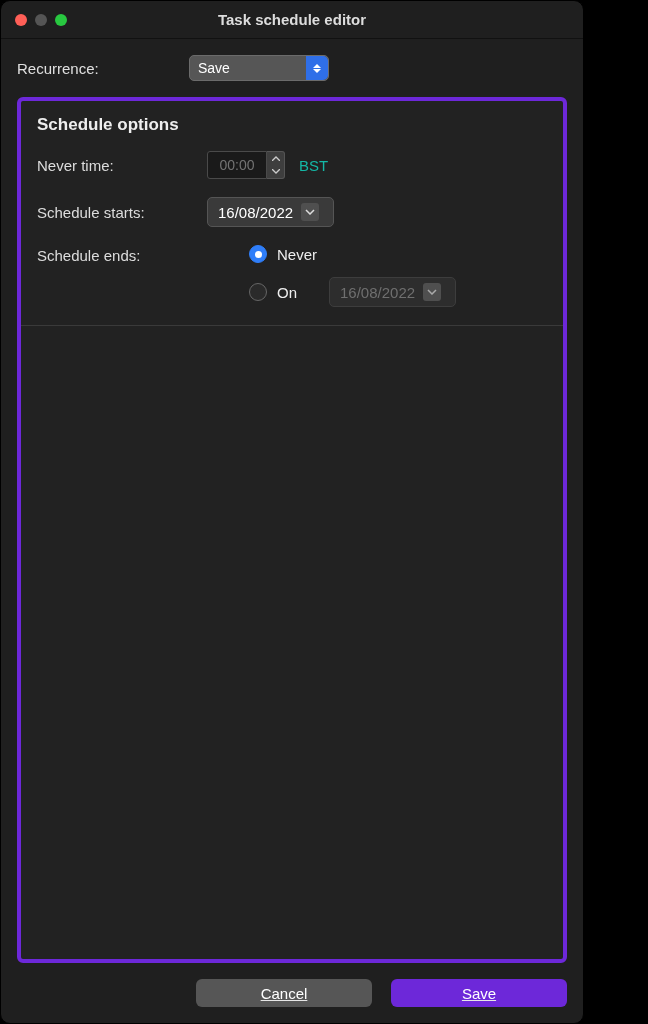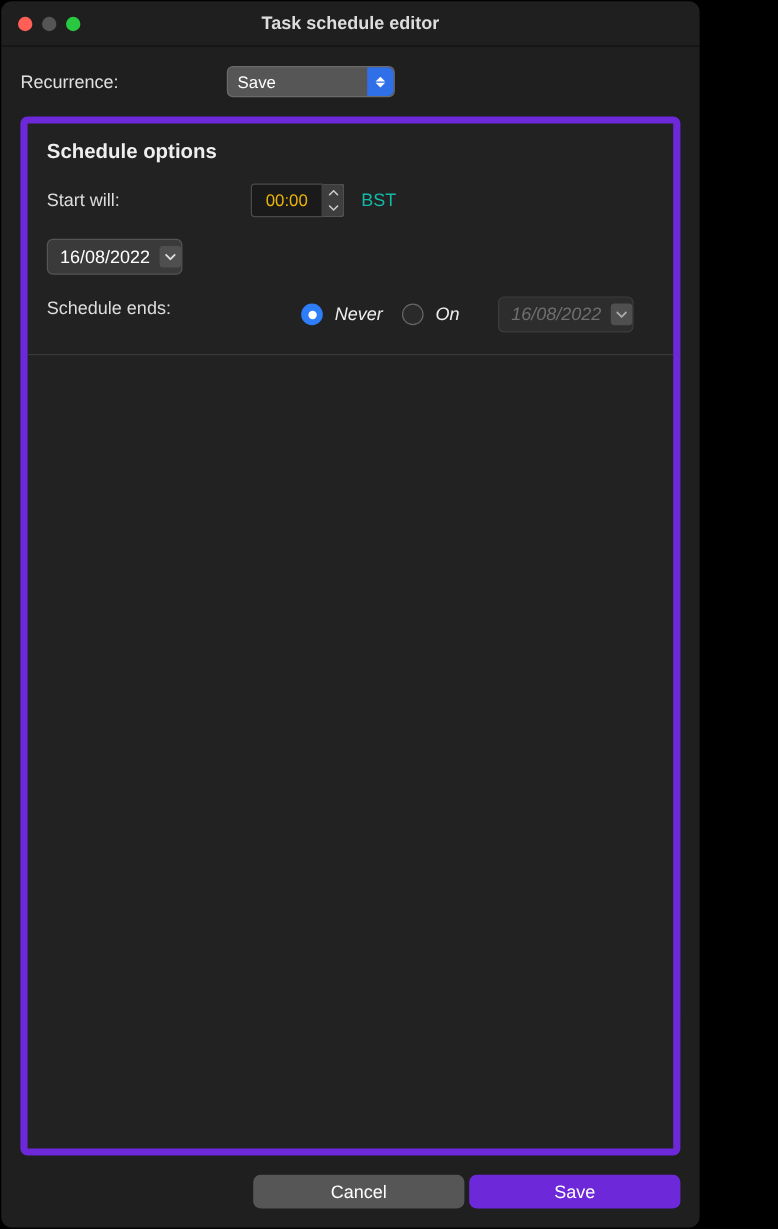--- a/index.html
+++ b/index.html
@@ -14,42 +14,42 @@
   .title { flex: 1; text-align: center; font-weight: 700; font-size: 15px; color: #ddd; }
   .body { flex: 1; padding: 16px 16px 0 16px; display: flex; flex-direction: column; }
   .row { display: flex; align-items: center; }
   .recurrence-row { margin-bottom: 16px; }
   .label { font-size: 15px; color: #e0e0e0; width: 172px; }
   .select { position: relative; width: 140px; height: 26px; background: #565656; border: 1px solid #6b6b6b; border-radius: 5px; display: flex; align-items: center; padding: 0 8px; color: #fff; font-size: 14px; }
   .select .caret-box { position: absolute; right: 0; top: 0; bottom: 0; width: 22px; background: #2f6fe8; border-radius: 0 5px 5px 0; display: flex; flex-direction: column; align-items: center; justify-content: center; gap: 1px; }
   .caret-up, .caret-down { width: 0; height: 0; border-left: 4px solid transparent; border-right: 4px solid transparent; }
   .caret-up { border-bottom: 4px solid #fff; }
   .caret-down { border-top: 4px solid #fff; }
-  .panel { border: 6px solid #6d28d9; border-radius: 6px; padding: 14px 16px 18px 16px; flex: 1; background: #222; }
+  .panel { border: 4px solid #6d28d9; border-radius: 6px; padding: 14px 16px 18px 16px; flex: 1; background: #222; }
   .section-title { font-weight: 700; font-size: 17px; color: #eee; margin-bottom: 16px; }
   .opt-row { display: flex; align-items: center; margin-bottom: 18px; }
   .opt-label { width: 170px; font-size: 15px; color: #ddd; }
-  .time-input { width: 60px; height: 28px; background: #1a1a1a; border: 1px solid #4a4a4a; border-radius: 3px 0 0 3px; color: #eab308; text-align: center; font-size: 14px; padding: 0 4px; display:flex; align-items:center; justify-content:center; }
+  .time-input { width: 60px; height: 28px; background: #1a1a1a; border: 1px solid #4a4a4a; border-radius: 3px 0 0 3px; color: #737373; text-align: center; font-size: 14px; padding: 0 4px; display:flex; align-items:center; justify-content:center; }
   .stepper { width: 18px; height: 28px; background: #3e3e3e; border: 1px solid #555; border-left: none; border-radius: 0 3px 3px 0; display: flex; flex-direction: column; }
   .stepper .up, .stepper .down { flex:1; display:flex; align-items:center; justify-content:center; cursor:pointer; }
   .stepper .up svg, .stepper .down svg { display:block; }
   .tz { margin-left: 14px; font-size: 15px; color: #14b8a6; }
-  .date-box { height: 30px; background: #3a3a3a; border: 1px solid #555; border-radius: 5px; display: flex; align-items: center; padding: 0 0 0 10px; color: #fff; font-size: 15px; gap: 8px; }
+  .date-box { height: 30px; background: #3a3a3a; border: 1px solid #555; border-radius: 5px; display: flex; align-items: center; padding: 0 14px 0 10px; color: #fff; font-size: 15px; gap: 8px; }
   .date-box .chev { width: 18px; height: 18px; background: #4f4f4f; border-radius: 3px; display:flex; align-items:center; justify-content:center; }
   .date-box.disabled { background: #2d2d2d; border-color: #3d3d3d; }
   .date-box.disabled .date-text { color: #6f6f6f; }
-  .radio-group { display:flex; flex-direction:row; gap: 14px; font-style: italic; }
+  .radio-group { display:flex; flex-direction:column; gap: 14px; }
   .radio-row { display:flex; align-items:center; gap: 10px; }
   .radio { width: 18px; height: 18px; border-radius: 50%; border: 1px solid #666; background: #2a2a2a; display:flex; align-items:center; justify-content:center; }
   .radio.selected { background: #2f7ef9; border-color: #2f7ef9; }
   .radio.selected::after { content:""; width:7px; height:7px; background:#fff; border-radius:50%; }
   .radio-label { font-size: 15px; color: #eee; min-width: 42px; }
   .divider { border: none; border-top: 1px solid #3a3a3a; margin: 14px -16px 18px -16px; }
   .summary-text { font-size: 15px; color: #e4e4e4; line-height: 1.45; }
-  .footer { padding: 16px; display:flex; justify-content:flex-end; gap: 4px; }
+  .footer { padding: 16px; display:flex; justify-content:flex-end; gap: 19px; text-decoration: underline; }
   .btn { width: 176px; height: 28px; border-radius: 6px; border: none; font-size: 15px; font-weight: 500; cursor: pointer; }
   .btn.cancel { background: #565656; color: #fff; }
   .btn.save { background: #6d28d9; color: #fff; }
 </style>
 </head>
 <body>
 
 <div class="window">
   <div class="titlebar">
     <div class="traffic">
@@ -69,38 +69,39 @@
           <div class="caret-up"></div>
           <div class="caret-down"></div>
         </div>
       </div>
     </div>
 
     <div class="panel">
       <div class="section-title">Schedule options</div>
 
       <div class="opt-row">
-        <div class="opt-label">Start will:</div>
+        <div class="opt-label">Never time:</div>
         <div class="time-input">00:00</div>
         <div class="stepper">
           <div class="up">
               <svg width="8" height="5">
                 <polyline points="0,5 4,1 8,5" fill="none" stroke="#ccc" stroke-width="1.3"></polyline>
               </svg>
             </div>
           <div class="down">
               <svg width="8" height="5">
                 <polyline points="0,0 4,4 8,0" fill="none" stroke="#ccc" stroke-width="1.3"></polyline>
               </svg>
             </div>
         </div>
         <div class="tz">BST</div>
       </div>
 
       <div class="opt-row">
+        <div class="opt-label">Schedule starts:</div>
         <div class="date-box">
           <span class="date-text">16/08/2022</span>
           <span class="chev">
               <svg width="10" height="6">
                 <polyline points="1,1 5,5 9,1" fill="none" stroke="#ddd" stroke-width="1.5"></polyline>
               </svg>
             </span>
         </div>
       </div>
 

